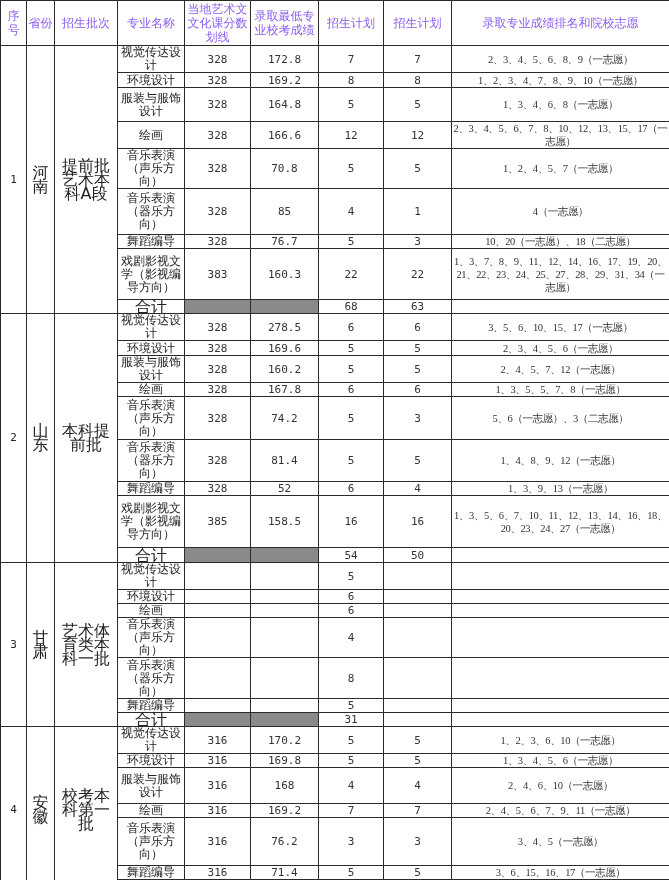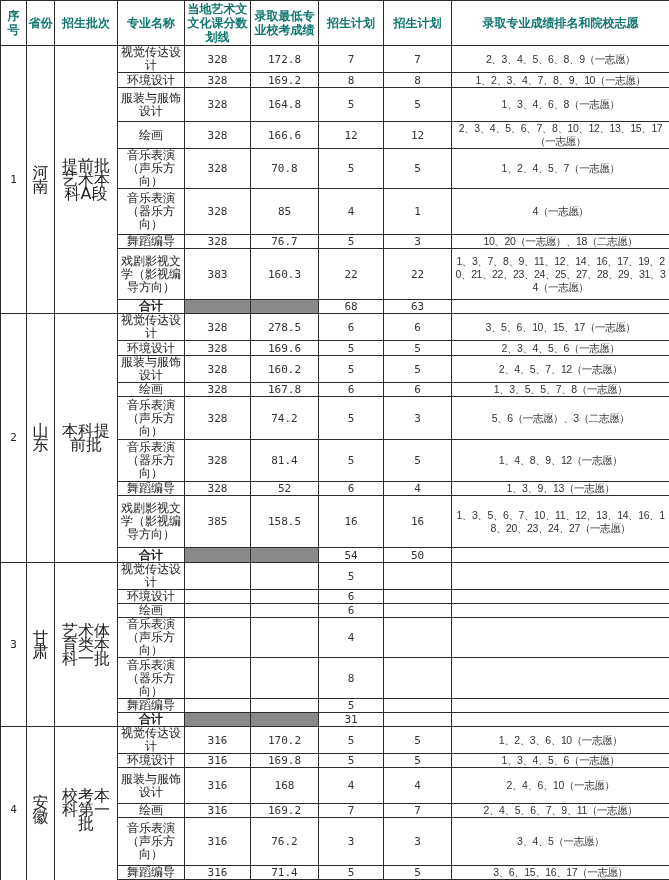--- a/index.html
+++ b/index.html
@@ -13,29 +13,29 @@
   }
   table.adm td, table.adm th {
     border: 1px solid #2b2b2b;
     text-align: center;
     vertical-align: middle;
     padding: 0 1px;
     overflow: hidden;
     word-break: break-all;
   }
   table.adm th {
-    font-weight: bold;
+    font-weight: normal;
     font-size: 12px;
     line-height: 14px;
-    color: #0f766e;
+    color: #8b5cf6;
   }
   table.adm td.num { font-family: "DejaVu Sans Mono", "Liberation Mono", monospace; font-size: 11px; color: #333; }
-  table.adm td.rank { font-family: Liberation Sans, sans-serif; font-size: 10.5px; letter-spacing: -0.4px; line-height: 13px; color: #333; }
+  table.adm td.rank { font-family: Liberation Serif, serif; font-size: 10.5px; letter-spacing: -0.4px; line-height: 13px; color: #333; }
   table.adm td.major { font-size: 12px; line-height: 13px; color: #222; }
-  table.adm td.total-label { font-weight: bold; font-size: 12px; }
+  table.adm td.total-label { font-weight: normal; font-size: 16px; }
   table.adm td.grey { background: #8a8a8a; }
   table.adm td.idx, table.adm td.prov, table.adm td.batch { font-size: 16px; line-height: 14px; }
   table.adm td.idx { font-family: "DejaVu Sans Mono", "Liberation Mono", monospace; font-size: 11px; }
   .c-idx { width: 26px; } .c-prov { width: 28px; } .c-batch { width: 63px; }
   .c-major { width: 67px; } .c-cul { width: 66px; } .c-min { width: 68px; }
   .c-plan { width: 65px; } .c-act { width: 68px; } .c-rank { width: 218px; }
 </style>
 </head>
 <body>
 

